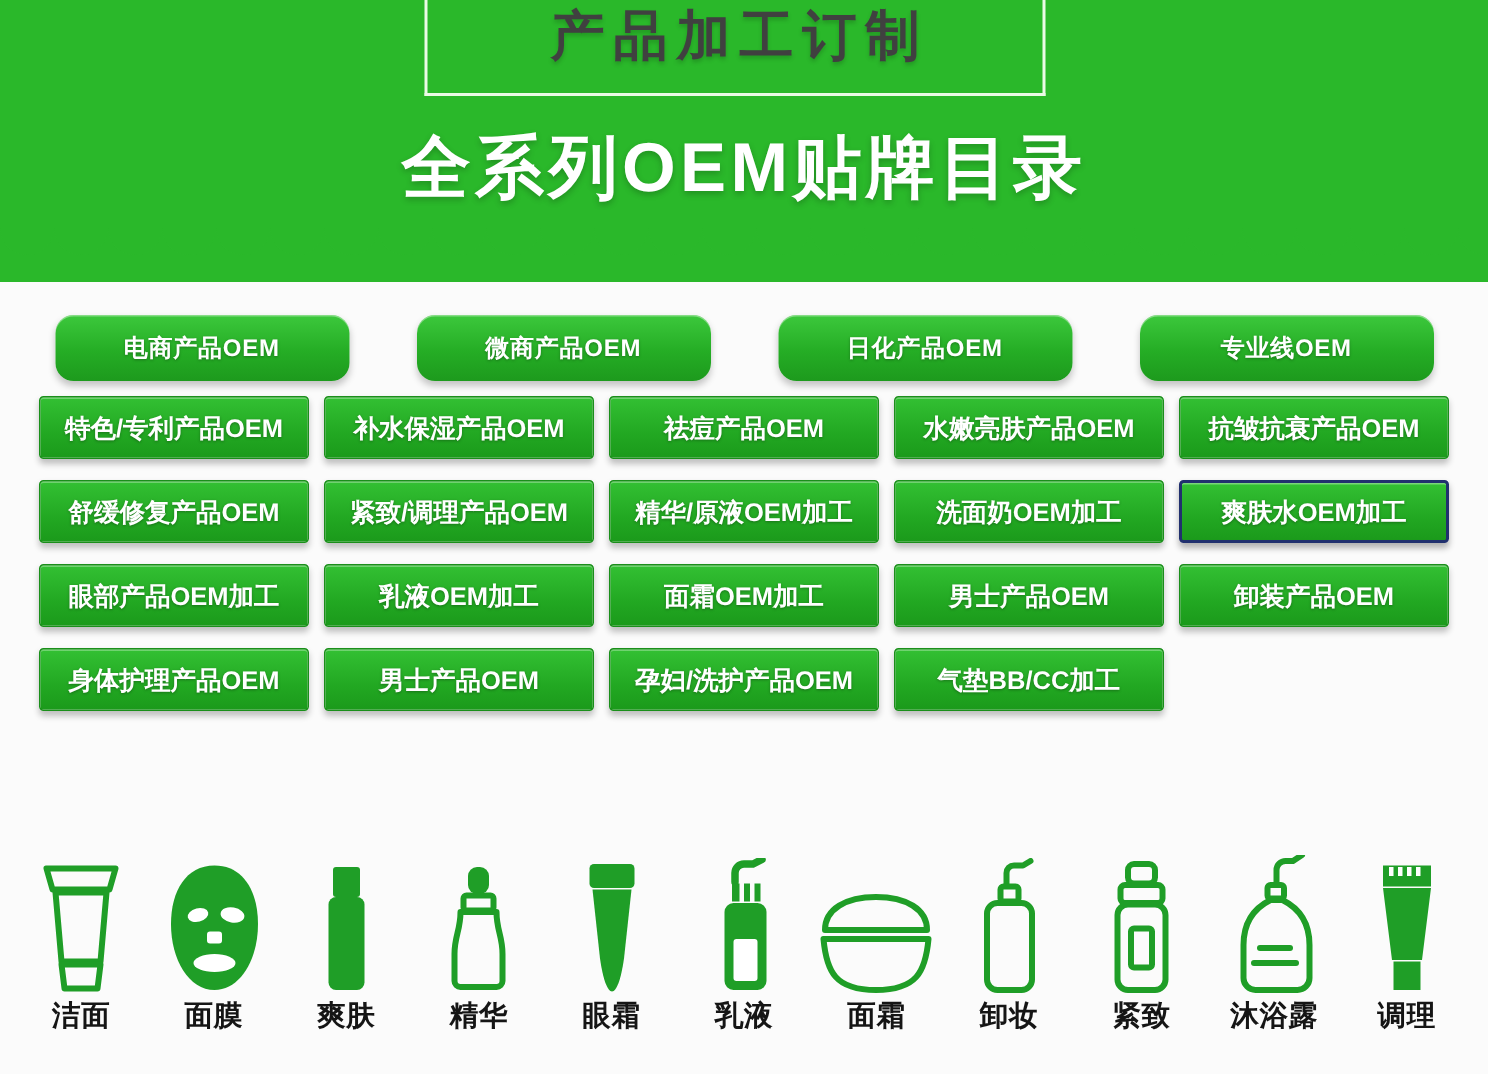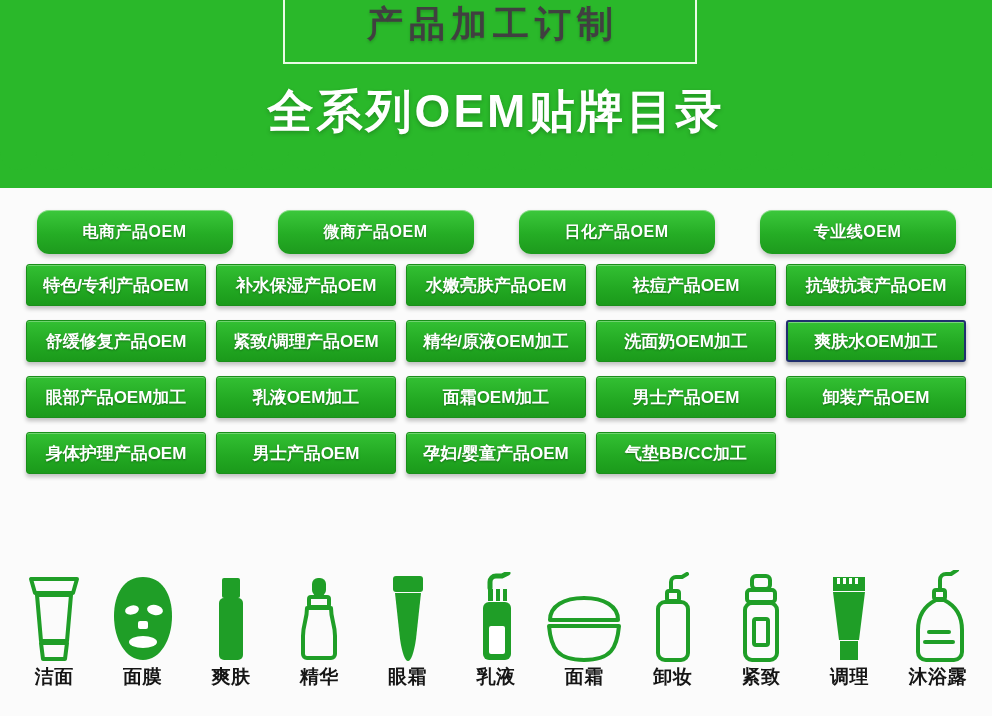--- a/index.html
+++ b/index.html
@@ -130,36 +130,36 @@
   <div class="pill-row">
     <div class="pill">电商产品OEM</div>
     <div class="pill">微商产品OEM</div>
     <div class="pill">日化产品OEM</div>
     <div class="pill">专业线OEM</div>
   </div>
 
   <div class="grid">
     <div class="cell">特色/专利产品OEM</div>
     <div class="cell">补水保湿产品OEM</div>
+    <div class="cell">祛痘产品OEM</div>
     <div class="cell">水嫩亮肤产品OEM</div>
-    <div class="cell">祛痘产品OEM</div>
     <div class="cell">抗皱抗衰产品OEM</div>
     <div class="cell">舒缓修复产品OEM</div>
     <div class="cell">紧致/调理产品OEM</div>
     <div class="cell">精华/原液OEM加工</div>
     <div class="cell">洗面奶OEM加工</div>
     <div class="cell selected">爽肤水OEM加工</div>
     <div class="cell">眼部产品OEM加工</div>
     <div class="cell">乳液OEM加工</div>
     <div class="cell">面霜OEM加工</div>
     <div class="cell">男士产品OEM</div>
     <div class="cell">卸装产品OEM</div>
     <div class="cell">身体护理产品OEM</div>
     <div class="cell">男士产品OEM</div>
-    <div class="cell">孕妇/婴童产品OEM</div>
+    <div class="cell">孕妇/洗护产品OEM</div>
     <div class="cell">气垫BB/CC加工</div>
   </div>
 
   <div class="icon-strip">
 
     <div class="icon-item">
       <div class="icon-art">
         <svg width="58" height="90" viewBox="0 0 58 90">
           <g fill="none" stroke="#1f9e27" stroke-width="4" stroke-linejoin="round">
             <path d="M6 5 h46 l-4 14 h-38 z"></path>
@@ -261,46 +261,46 @@
         <svg width="44" height="92" viewBox="0 0 44 92">
           <g fill="none" stroke="#1f9e27" stroke-width="4" stroke-linejoin="round">
             <rect x="13" y="4" width="18" height="13" rx="4"></rect>
             <rect x="8" y="18" width="28" height="12" rx="3"></rect>
             <rect x="6" y="31" width="32" height="57" rx="7"></rect>
             <rect x="15" y="47" width="14" height="26" rx="2"></rect>
           </g>
         </svg>
       </div>
       <div class="icon-label">紧致</div>
+    </div>
+
+    <div class="icon-item">
+      <div class="icon-art">
+        <svg width="56" height="94" viewBox="0 0 56 94">
+          <g fill="none" stroke="#1f9e27" stroke-width="4" stroke-linejoin="round" stroke-linecap="round">
+            <path d="M30 20 v-10 a6 6 0 0 1 6 -6 h5 l6 -4"></path>
+            <rect x="24" y="20" width="11" height="9" rx="2"></rect>
+            <path d="M26 30 c-12 6 -18 16 -18 30 v22 a8 8 0 0 0 8 8 h28 a8 8 0 0 0 8 -8 v-22 c0 -14 -6 -24 -18 -30 z"></path>
+            <path d="M19 62 h20"></path>
+            <path d="M15 72 h28"></path>
+          </g>
+        </svg>
+      </div>
+      <div class="icon-label">沐浴露</div>
     </div>
 
     <div class="icon-item">
       <div class="icon-art">
         <svg width="44" height="92" viewBox="0 0 44 92">
           <path d="M6 5 h32 v14 h-32 z" fill="#1f9e27"></path>
           <rect x="10" y="6" width="3" height="6" fill="#ffffff"></rect>
           <rect x="16" y="6" width="3" height="6" fill="#ffffff"></rect>
           <rect x="22" y="6" width="3" height="6" fill="#ffffff"></rect>
           <rect x="28" y="6" width="3" height="6" fill="#ffffff"></rect>
           <path d="M6 20 h32 l-6 48 h-20 z" fill="#1f9e27"></path>
           <path d="M13 69 h18 v19 h-18 z" fill="#1f9e27"></path>
         </svg>
       </div>
       <div class="icon-label">调理</div>
     </div>
 
-    <div class="icon-item">
-      <div class="icon-art">
-        <svg width="56" height="94" viewBox="0 0 56 94">
-          <g fill="none" stroke="#1f9e27" stroke-width="4" stroke-linejoin="round" stroke-linecap="round">
-            <path d="M30 20 v-10 a6 6 0 0 1 6 -6 h5 l6 -4"></path>
-            <rect x="24" y="20" width="11" height="9" rx="2"></rect>
-            <path d="M26 30 c-12 6 -18 16 -18 30 v22 a8 8 0 0 0 8 8 h28 a8 8 0 0 0 8 -8 v-22 c0 -14 -6 -24 -18 -30 z"></path>
-            <path d="M19 62 h20"></path>
-            <path d="M15 72 h28"></path>
-          </g>
-        </svg>
-      </div>
-      <div class="icon-label">沐浴露</div>
-    </div>
-
   </div>
 </div>
 
 </body></html>

